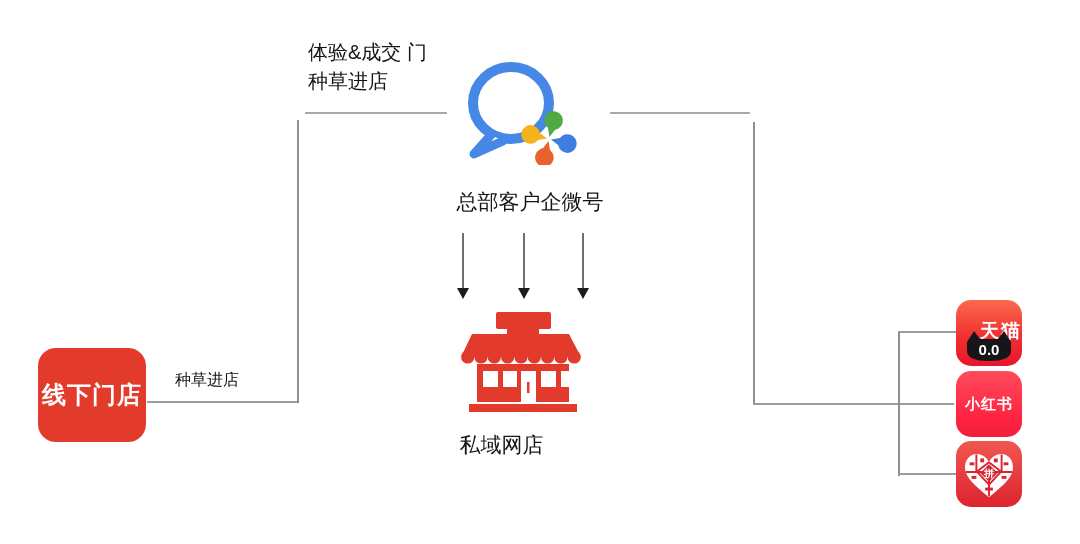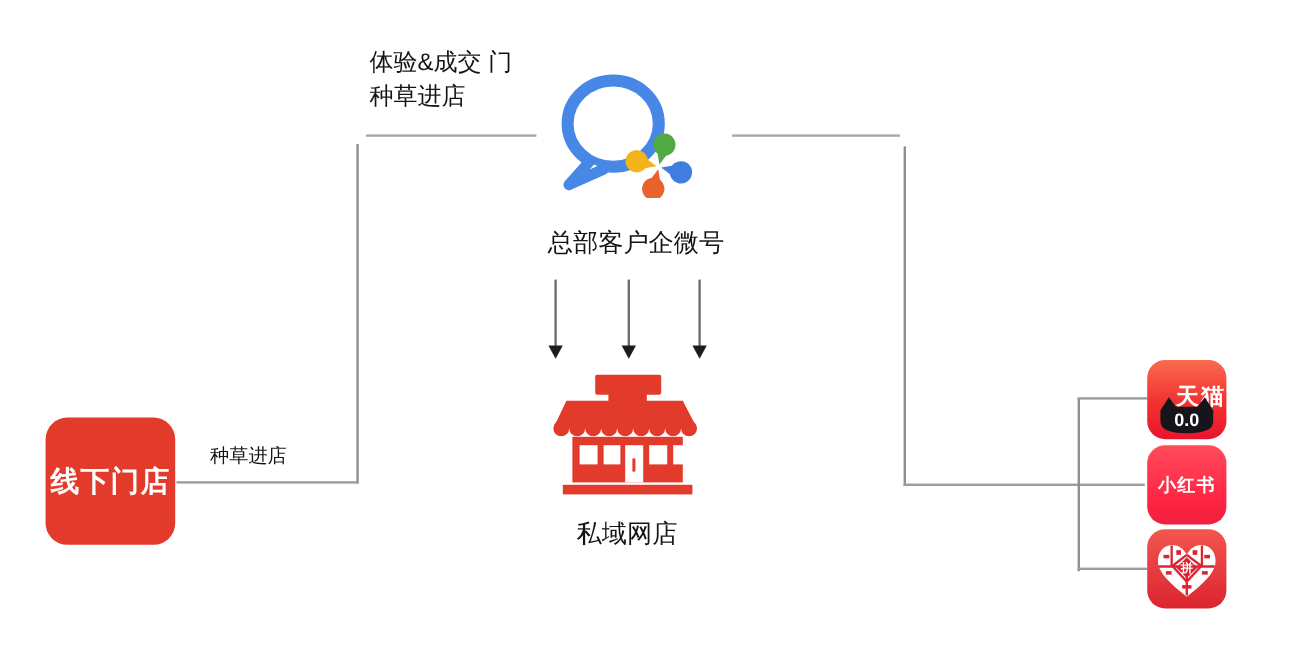--- a/index.html
+++ b/index.html
@@ -5,34 +5,34 @@
   html,body{margin:0;padding:0;background:#fff;}
   #stage{
     position:relative;width:1080px;height:544px;background:#ffffff;
     font-family:"Liberation Sans","DejaVu Sans",sans-serif;color:#141414;overflow:hidden;
   }
   .hline{position:absolute;height:2px;background:#9c9c9c;}
   .vline{position:absolute;width:2px;background:#8f8f8f;}
 
   
   .red-box{
-    position:absolute;left:38px;top:348px;width:108px;height:106px;border-radius:18px;
+    position:absolute;left:38px;top:348px;width:108px;height:94px;border-radius:18px;
     background:#E23A2B;display:flex;align-items:center;justify-content:center;
   }
   .red-box span{color:#fff;font-size:24px;font-weight:bold;letter-spacing:1px;white-space:nowrap;}
 
   .edge-label{position:absolute;left:175px;top:370px;font-size:16px;font-weight:500;white-space:nowrap;}
 
   .note{position:absolute;font-size:20px;font-weight:500;line-height:29px;white-space:nowrap;}
   .note-left{left:308px;top:38px;}
   .note-right{left:613px;top:38px;}
 
   .center-label{position:absolute;font-size:21px;font-weight:500;text-align:center;white-space:nowrap;}
   .wecom-label{left:440px;top:188px;width:180px;}
-  .shop-label{left:440px;top:431px;width:165px;}
+  .shop-label{left:419px;top:431px;width:165px;}
 
   .wecom-logo{position:absolute;left:461px;top:57px;width:122px;height:108px;}
   .storefront{position:absolute;left:461px;top:312px;width:124px;height:102px;}
 
   .arrow{position:absolute;top:233px;width:12px;height:66px;}
   .arrow .stem{position:absolute;left:5px;top:0;width:2px;height:57px;background:#6f6f6f;}
   .arrow .head{position:absolute;left:0;top:55px;width:0;height:0;
     border-left:6px solid transparent;border-right:6px solid transparent;border-top:11px solid #1c1c1c;}
   .arrow-1{left:457px;} .arrow-2{left:518px;} .arrow-3{left:577px;}
 

